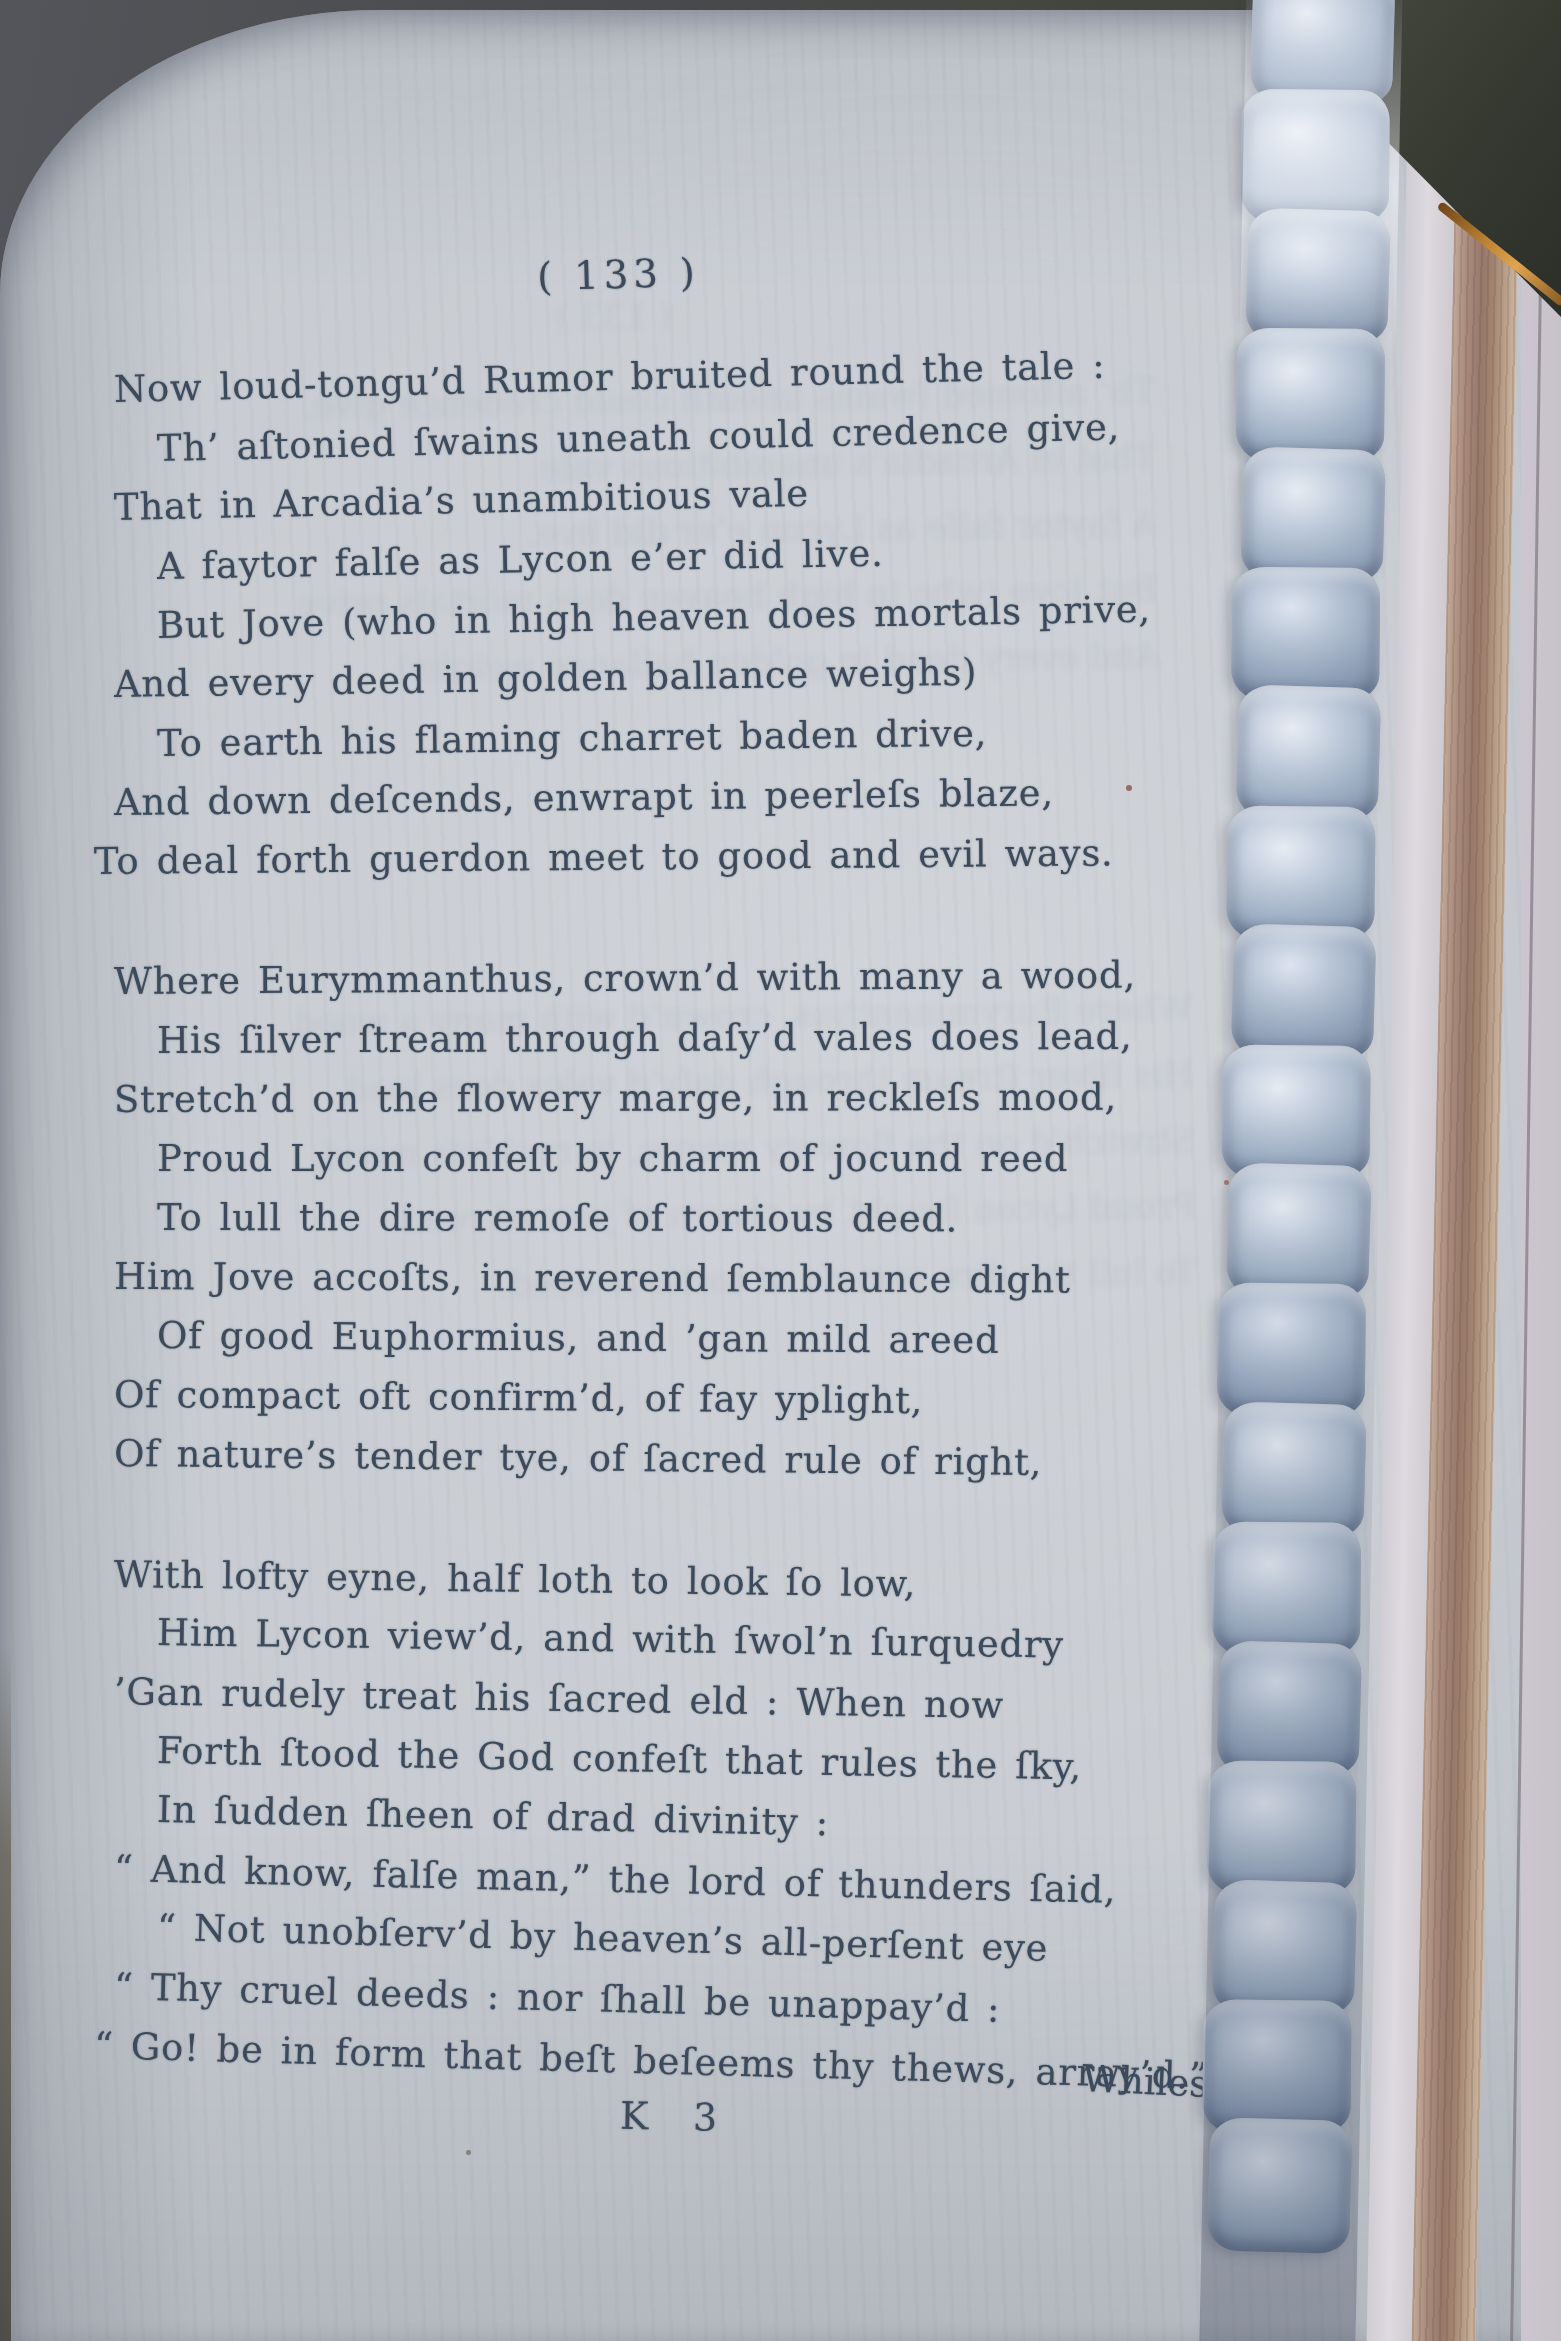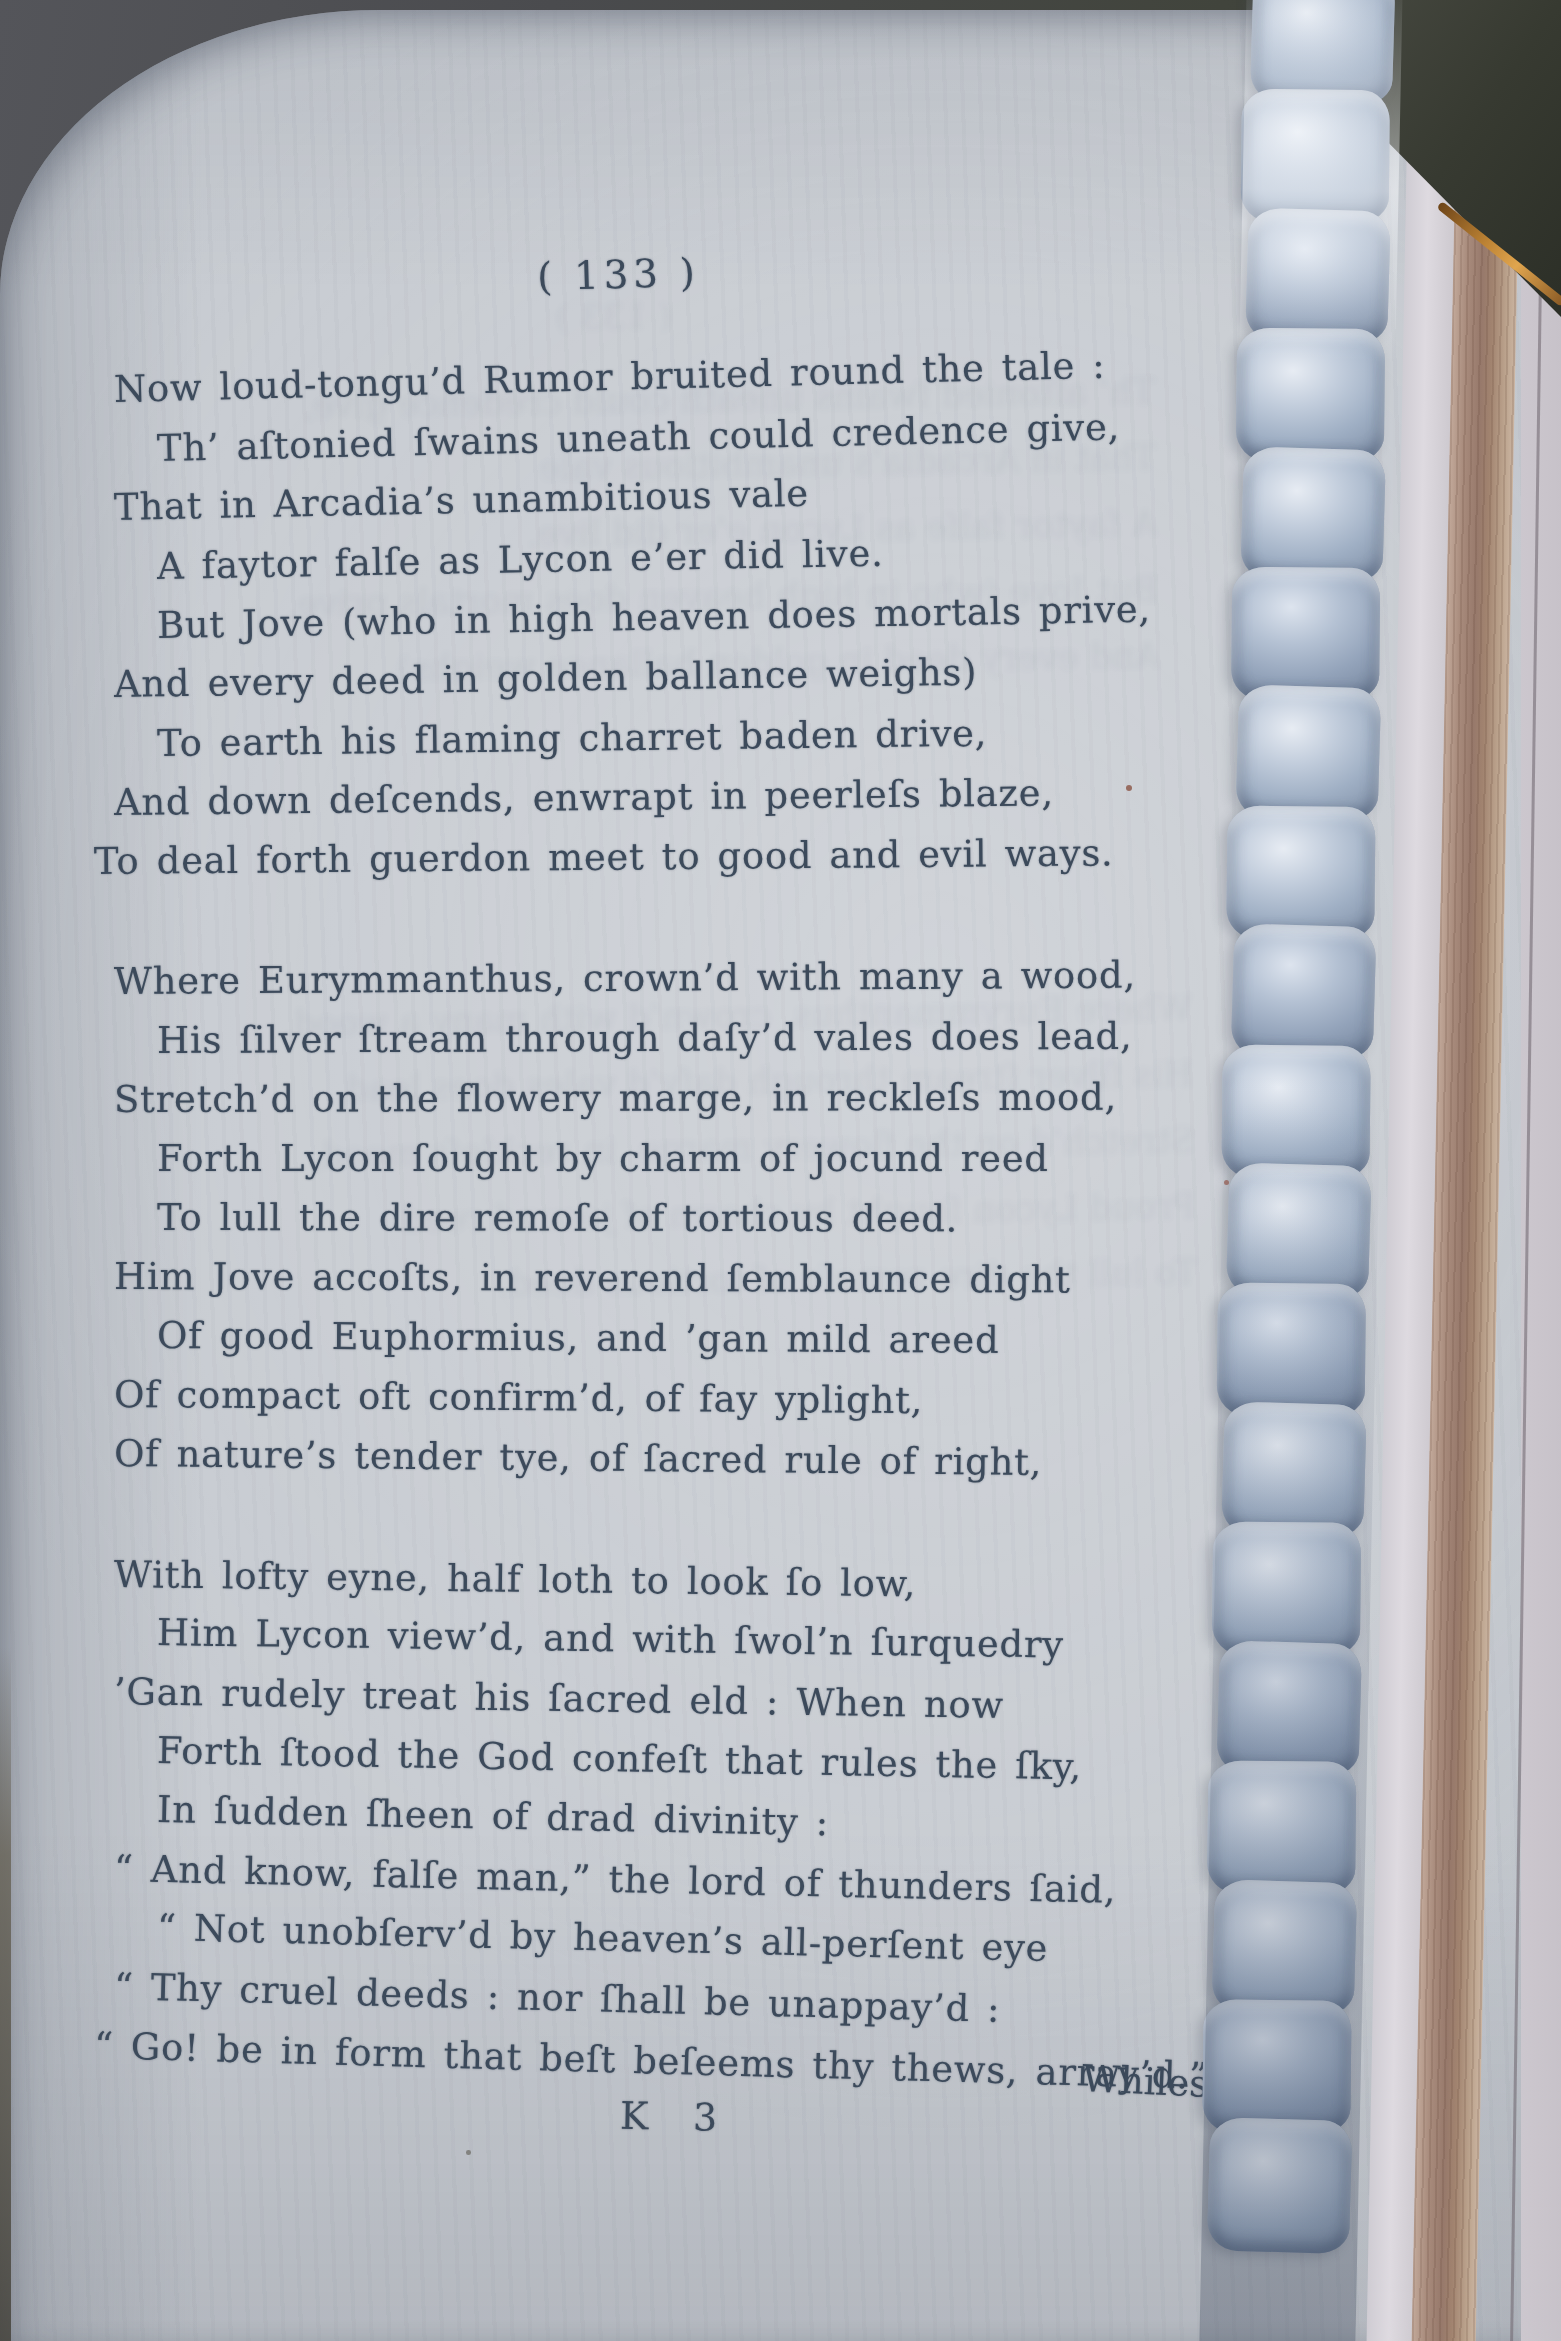--- a/index.html
+++ b/index.html
@@ -115,21 +115,21 @@
         <div class="line" style="top: 486px; left: 114px; transform: rotate(-1.17deg);">That in Arcadia’s unambitious vale</div>
         <div class="line" style="top: 545px; left: 157px; transform: rotate(-1.05deg);">A faytor falſe as Lycon e’er did live.</div>
         <div class="line" style="top: 604px; left: 157px; transform: rotate(-0.94deg);">But Jove (who in high heaven does mortals prive,</div>
         <div class="line" style="top: 663px; left: 114px; transform: rotate(-0.82deg);">And every deed in golden ballance weighs)</div>
         <div class="line" style="top: 722px; left: 157px; transform: rotate(-0.71deg);">To earth his flaming charret baden drive,</div>
         <div class="line" style="top: 781px; left: 114px; transform: rotate(-0.59deg);">And down deſcends, enwrapt in peerleſs blaze,</div>
         <div class="line" style="top: 840px; left: 94px; transform: rotate(-0.48deg);">To deal forth guerdon meet to good and evil ways.</div>
         <div class="line" style="top: 960px; left: 114px; transform: rotate(-0.36deg);">Where Eurymmanthus, crown’d with many a wood,</div>
         <div class="line" style="top: 1019px; left: 157px; transform: rotate(-0.25deg);">His ſilver ſtream through daſy’d vales does lead,</div>
         <div class="line" style="top: 1078px; left: 114px; transform: rotate(-0.13deg);">Stretch’d on the flowery marge, in reckleſs mood,</div>
-        <div class="line" style="top: 1137px; left: 157px; transform: rotate(-0.02deg);">Forth Lycon ſought by charm of jocund reed</div>
+        <div class="line" style="top: 1137px; left: 157px; transform: rotate(-0.02deg);">Proud Lycon confeſt by charm of jocund reed</div>
         <div class="line" style="top: 1196px; left: 157px; transform: rotate(0.1deg);">To lull the dire remoſe of tortious deed.</div>
         <div class="line" style="top: 1255px; left: 114px; transform: rotate(0.21deg);">Him Jove accoſts, in reverend ſemblaunce dight</div>
         <div class="line" style="top: 1314px; left: 157px; transform: rotate(0.33deg);">Of good Euphormius, and ’gan mild areed</div>
         <div class="line" style="top: 1373px; left: 114px; transform: rotate(0.44deg);">Of compact oft confirm’d, of fay yplight,</div>
         <div class="line" style="top: 1432px; left: 114px; transform: rotate(0.56deg);">Of nature’s tender tye, of ſacred rule of right,</div>
         <div class="line" style="top: 1553px; left: 114px; transform: rotate(0.67deg);">With lofty eyne, half loth to look ſo low,</div>
         <div class="line" style="top: 1611px; left: 157px; transform: rotate(0.79deg);">Him Lycon view’d, and  with ſwol’n ſurquedry</div>
         <div class="line" style="top: 1670px; left: 114px; transform: rotate(0.9deg);">’Gan rudely treat his ſacred eld :  When now</div>
         <div class="line" style="top: 1729px; left: 157px; transform: rotate(1.02deg);">Forth ſtood the God confeſt that rules the ſky,</div>
         <div class="line" style="top: 1788px; left: 157px; transform: rotate(1.13deg);">In ſudden ſheen of drad divinity :</div>

